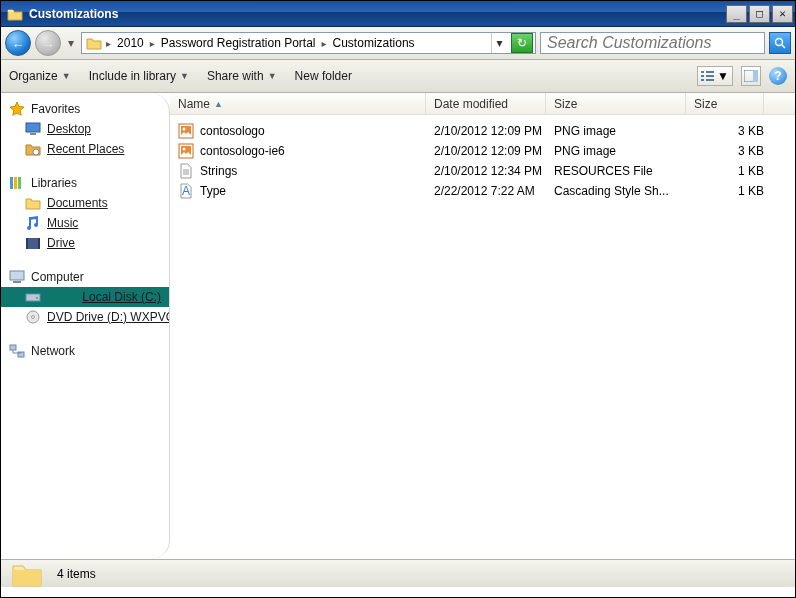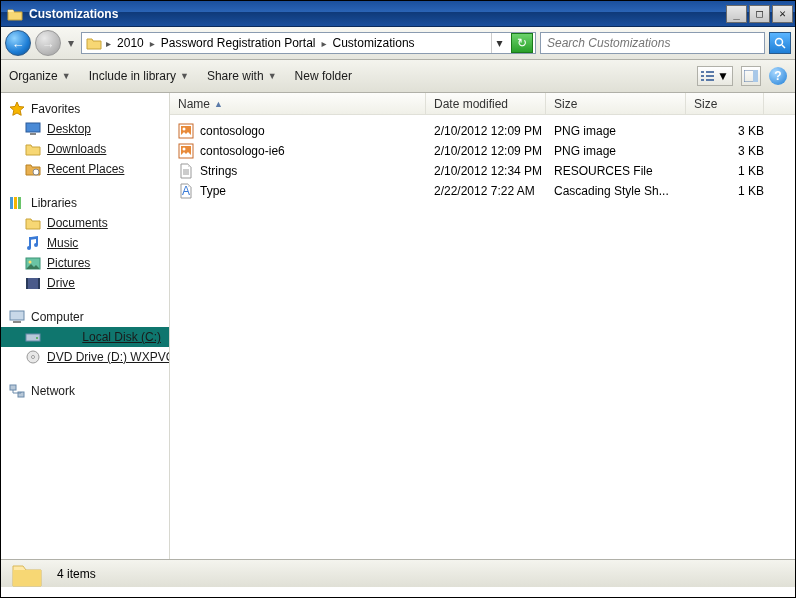--- a/index.html
+++ b/index.html
@@ -17,35 +17,35 @@
 .nav-circle { width: 26px; height: 26px; border-radius: 50%; background: radial-gradient(circle at 35% 30%,#8fd3ff,#1e7ed6 60%,#0b4a8a); border: 1px solid #2a5a8a; display: flex; align-items: center; justify-content: center; color: #fff; font-size: 13px; }
 .nav-circle.disabled { background: radial-gradient(circle at 35% 30%,#e8e8e8,#bcbcbc 60%,#9a9a9a); color: #eee; border-color:#999; }
 .nav-drop { width: 12px; display:flex; align-items:center; justify-content:center; color:#555;}
 .addrbar { flex: 1; height: 22px; background: #fff; border: 1px solid #8a9bb0; display: flex; align-items: center; padding: 0 2px 0 4px; gap: 4px; }
 .addrbar .seg { display: flex; align-items: center; gap: 4px; color: #000; padding: 0 2px; }
 .addrbar .sep { color: #555; font-size: 10px; }
 .addrbar .spacer { flex: 1; }
 .addr-drop { width: 16px; text-align:center; color:#333; border-left:1px solid #ccc; height:100%; display:flex; align-items:center; justify-content:center;}
 .refresh-btn { width: 22px; height: 20px; background: linear-gradient(#6bd36b,#2aa02a); border: 1px solid #1a7a1a; display:flex; align-items:center; justify-content:center; color:#fff; font-size:12px;}
 .searchbox { width: 225px; height: 22px; background: #fff; border: 1px solid #8a9bb0; display: flex; align-items: center; padding: 0 2px 0 6px; }
-.searchbox input { border: none; outline: none; flex: 1; color: #0f766e; font-style: italic; font-size: 12px; background:transparent;}
+.searchbox input { border: none; outline: none; flex: 1; color: #0f766e; font-style: italic; font-size: 16px; background:transparent;}
 .search-btn { width: 22px; height: 22px; background: linear-gradient(#5ab5ff,#1e7ed6); border: 1px solid #2a5a8a; display:flex; align-items:center; justify-content:center; color:#fff;}
 
 
 .toolbar { height: 33px; background: linear-gradient(#f4f4ee,#e0e0d6); border-bottom: 1px solid #b0b0a8; display: flex; align-items: center; padding: 0 8px; gap: 18px; }
 .tool-item { color: #1a1a1a; display: flex; align-items: center; gap: 4px; }
 .tool-item .dd { font-size: 9px; color: #555; }
 .tool-right { margin-left: auto; display: flex; align-items: center; gap: 8px; }
 .view-btn { width: 36px; height: 20px; border: 1px solid #b0b0a8; background: linear-gradient(#fff,#e8e8e0); display:flex; align-items:center; justify-content:center; gap:2px;}
 .icon-sq { width:20px; height:20px; border:1px solid #b0b0a8; background:linear-gradient(#fff,#e8e8e0); display:flex; align-items:center; justify-content:center;}
 .help-ico { width:18px; height:18px; border-radius:50%; background:radial-gradient(circle at 35% 30%,#a8d8ff,#1e7ed6); color:#fff; display:flex; align-items:center; justify-content:center; font-weight:bold; font-size:12px;}
 
 
 .main { display: flex; height: 466px; }
-.sidebar { width: 169px; background: #fff; border-right: 1px solid #d8d8d0; padding: 6px 0; overflow: hidden;}
+.sidebar { width: 169px; background: #fff; border-right: 1px solid #d8d8d0; padding: 6px 0; overflow: hidden; border-radius: 19px;}
 .side-group { margin-bottom: 14px; }
 .side-head { display: flex; align-items: center; gap: 6px; padding: 2px 8px; color: #1a1a1a; }
 .side-item { display: flex; align-items: center; gap: 6px; padding: 2px 8px 2px 24px; color: #1a1a1a; white-space:nowrap;text-decoration:underline; }
 .side-item.selected { background: #0f766e; justify-content: space-between; }
 .ico { width: 16px; height: 16px; display: inline-flex; align-items: center; justify-content: center; flex-shrink:0;}
 
 .filearea { flex: 1; background: #fff; display:flex; flex-direction:column;}
 .colhead { height: 22px; border-bottom: 1px solid #e0e0d8; display: flex; background: linear-gradient(#fdfdfb,#f0f0e8); }
 .col { border-right: 1px solid #e0e0d8; padding: 3px 8px; color: #333; display:flex; align-items:center; gap:4px;}
 .col.name { width: 256px; }
@@ -168,28 +168,20 @@
             <svg viewBox="0 0 16 16">
               <rect x="1" y="2" width="14" height="9" fill="#4a8ad6" stroke="#2a5a9a"></rect>
               <rect x="5" y="12" width="6" height="2" fill="#888"></rect>
             </svg>
           </span>
           <span>Desktop</span>
         </div>
       <div class="side-item">
           <span class="ico">
             <svg viewBox="0 0 16 14">
-              <path class="folder-svg" d="M1 3h5l1 2h8v8H1z"></path>
-            </svg>
-          </span>
-          <span>Downloads</span>
-        </div>
-      <div class="side-item">
-          <span class="ico">
-            <svg viewBox="0 0 16 14">
               <path fill="#e8b050" stroke="#b88020" d="M1 3h5l1 2h8v8H1z"></path>
               <circle cx="11" cy="10" r="3" fill="#fff" stroke="#888"></circle>
             </svg>
           </span>
           <span>Recent Places</span>
         </div>
     </div>
     <div class="side-group">
       <div class="side-head">
         <span class="ico">
@@ -209,30 +201,20 @@
           </span>
           <span>Documents</span>
         </div>
       <div class="side-item">
           <span class="ico">
             <svg viewBox="0 0 16 16">
               <path fill="#3a7ad6" d="M6 2l7-1v9a2 2 0 11-2-2V4l-5 .7V13a2 2 0 11-2-2V2z"></path>
             </svg>
           </span>
           <span>Music</span>
-        </div>
-      <div class="side-item">
-          <span class="ico">
-            <svg viewBox="0 0 16 14">
-              <rect x="1" y="2" width="14" height="11" fill="#6ac4a4" stroke="#3a9474"></rect>
-              <circle cx="5" cy="6" r="1.5" fill="#ffe070"></circle>
-              <path fill="#3a7a5a" d="M2 12l4-4 3 3 2-2 3 3v1H2z"></path>
-            </svg>
-          </span>
-          <span>Pictures</span>
         </div>
       <div class="side-item">
           <span class="ico">
             <svg viewBox="0 0 16 14">
               <rect x="1" y="2" width="14" height="11" fill="#4a5a8a"></rect>
               <rect x="1" y="2" width="2" height="11" fill="#2a3a5a"></rect>
               <rect x="13" y="2" width="2" height="11" fill="#2a3a5a"></rect>
             </svg>
           </span>
           <span>Drive</span>

